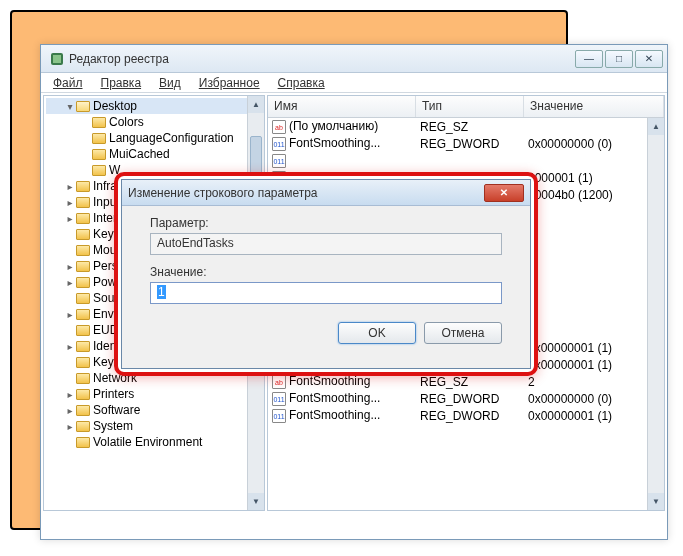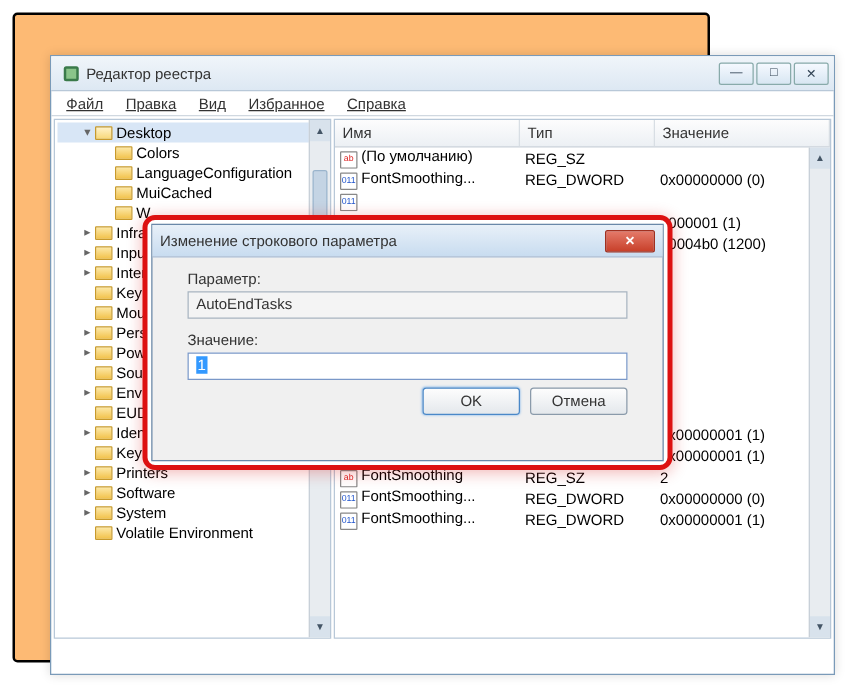--- a/index.html
+++ b/index.html
@@ -55,21 +55,21 @@
 .dlg-border { position: absolute; left: 102px; top: 160px; width: 424px; height: 204px; border: 4px solid #d11; border-radius: 10px; box-shadow: 0 2px 12px rgba(209,17,17,0.3); background: #fff; padding: 3px; }
 .dlg { width: 100%; height: 100%; border: 1px solid #6a88a8; background: #f0f0f0; }
 .dlg-title { height: 26px; background: linear-gradient(#e8f0f8,#c8dcf0); border-bottom: 1px solid #a8bcd4; display: flex; align-items: center; padding: 0 6px; }
 .dlg-title .t { flex: 1; color: #333; }
 .dlg-close { width: 40px; height: 18px; background: linear-gradient(#e47a6a,#c8402a); border: 1px solid #a03020; border-radius: 2px; color: #fff; display: flex; align-items: center; justify-content: center; font-size: 10px; font-weight: bold; }
 .dlg-body { padding: 10px 28px; }
 .dlg-label { color: #333; margin-bottom: 3px; }
 .dlg-field { width: 100%; height: 22px; border: 1px solid #a8b4c0; background: #f4f4f4; padding: 2px 6px; margin-bottom: 10px; color: #333; }
 .dlg-input { width: 100%; height: 22px; border: 1px solid #7a98c8; background: #fff; padding: 2px 6px; color: #000; }
 .dlg-input .sel { background: #3399ff; color: #fff; padding: 0 1px; }
-.dlg-btns { display: flex; justify-content: flex-end; gap: 8px; margin-top: 6px; }
+.dlg-btns { display: flex; justify-content: flex-end; gap: 8px; margin-top: 18px; }
 .dlg-btn { width: 78px; height: 22px; border: 1px solid #8a9aaa; background: linear-gradient(#fdfdfd,#e4e8ec); border-radius: 3px; text-align: center; line-height: 20px; color: #333; cursor: default; }
 .dlg-btn.def { border: 1px solid #4a88c8; box-shadow: 0 0 2px #6aa8e8; }
 </style>
 </head>
 <body>
 
 <div class="outer-frame">
 
 <div class="main-win">
   <div class="titlebar">
@@ -191,20 +191,26 @@
               <span class="lbl">Identities</span>
             </div>
             <div class="tree-item">
               <span class="tree-ind" style="width:18px"></span>
               <span class="exp"></span>
               <span class="folder-icon"></span>
               <span class="lbl">Keyboard Layout</span>
             </div>
             <div class="tree-item">
               <span class="tree-ind" style="width:18px"></span>
+              <span class="exp"></span>
+              <span class="folder-icon"></span>
+              <span class="lbl">Network</span>
+            </div>
+            <div class="tree-item">
+              <span class="tree-ind" style="width:18px"></span>
               <span class="exp">▸</span>
               <span class="folder-icon"></span>
               <span class="lbl">Printers</span>
             </div>
             <div class="tree-item">
               <span class="tree-ind" style="width:18px"></span>
               <span class="exp">▸</span>
               <span class="folder-icon"></span>
               <span class="lbl">Software</span>
             </div>

